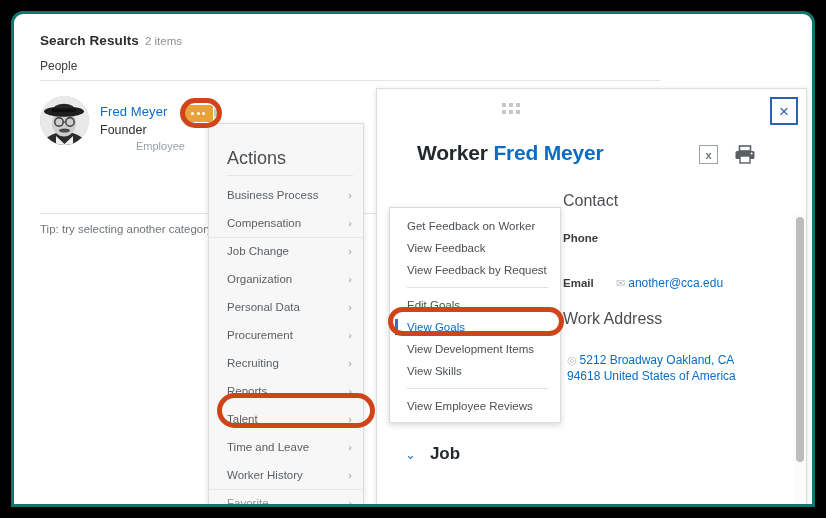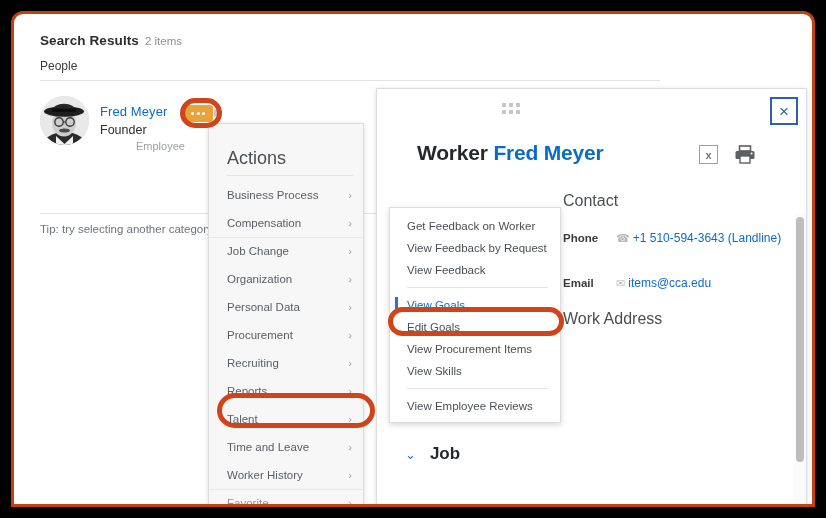--- a/index.html
+++ b/index.html
@@ -10,21 +10,21 @@
     font-family: "Liberation Sans", sans-serif;
     overflow: hidden;
   }
 
   
   #frame {
     position: absolute;
     left: 11px; top: 11px;
     width: 804px; height: 496px;
     background: #14532d;
-    border: 3px solid #c2410c;
+    border: 3px solid #0f766e;
     border-radius: 12px 12px 0 0;
     overflow: hidden;
   }
 
   
   #page {
     position: absolute;
     inset: 0;
     background: #ffffff;
   }
@@ -382,30 +382,30 @@
         <rect x="6" y="11" width="10" height="7" fill="#ffffff" stroke="#5a5f64" stroke-width="1.4"></rect>
         <circle cx="17.6" cy="8.6" r="1" fill="#ffffff"></circle>
       </svg>
     </div>
 
     <div id="panel-body">
 
       <div class="sect-h" id="contact-h">Contact</div>
 
       <div class="fld-label" id="phone-l">Phone</div>
-      <div class="fld-val" id="phone-v">
-        <span class="mini-ic">☎</span><span>+1 510-594-3643 (Landline)</span>
-      </div>
 
       <div class="fld-label" id="email-l">Email</div>
       <div class="fld-val" id="email-v">
-        <span class="mini-ic">✉</span><span>items@cca.edu</span>
+        <span class="mini-ic">✉</span><span>another@cca.edu</span>
       </div>
 
       <div class="sect-h" id="wa-h">Work Address</div>
+      <div class="fld-val" id="wa-v">
+        <span class="mini-ic">◎</span><span>5212 Broadway Oakland, CA 94618 United States of America</span>
+      </div>
 
       <div id="job-row">
         <span id="job-chev">⌄</span>
         <span id="job-h">Job</span>
       </div>
 
 
       <div id="panel-sb-track"></div>
       <div id="panel-sb-thumb"></div>
     </div>
@@ -465,34 +465,34 @@
         <span class="chev">›</span>
       </div>
     </div>
   </div>
 
   <div id="talent-menu">
     <div class="si">
       <span>Get Feedback on Worker</span>
     </div>
     <div class="si">
+      <span>View Feedback</span>
+    </div>
+    <div class="si">
       <span>View Feedback by Request</span>
     </div>
-    <div class="si">
-      <span>View Feedback</span>
-    </div>
     <div class="si-sep"></div>
+    <div class="si">
+      <span>Edit Goals</span>
+    </div>
     <div class="si sel">
       <span>View Goals</span>
     </div>
     <div class="si">
-      <span>Edit Goals</span>
-    </div>
-    <div class="si">
-      <span>View Procurement Items</span>
+      <span>View Development Items</span>
     </div>
     <div class="si">
       <span>View Skills</span>
     </div>
     <div class="si-sep"></div>
     <div class="si">
       <span>View Employee Reviews</span>
     </div>
   </div>
 

